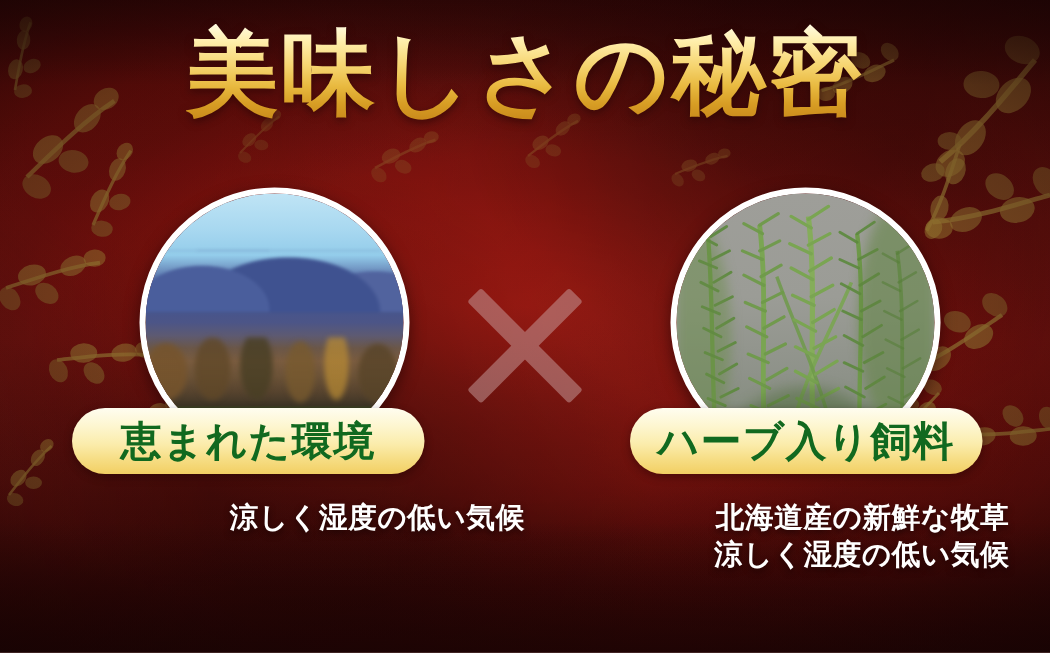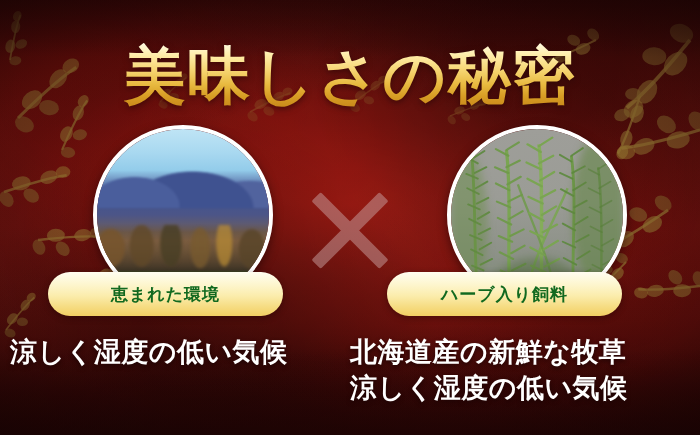--- a/index.html
+++ b/index.html
@@ -91,21 +91,20 @@
        #ffeeab 18%,
        #f6d572 42%,
        #e8b93f 64%,
        #d79d24 82%,
        #c8881a 100%);
     -webkit-background-clip: text;
     background-clip: text;
     color: transparent;
     -webkit-text-fill-color: transparent;
     filter: drop-shadow(0 2px 3px rgba(40,4,4,0.65));
-    margin-top: 27px;
   }
 
   
   .circle {
     position: absolute;
     top: 125px;
     width: 180px;
     height: 180px;
     border-radius: 50%;
     overflow: hidden;
@@ -217,46 +216,47 @@
     justify-content: center;
     background: linear-gradient(180deg,
         #fffdf0 0%,
         #fdf6cf 28%,
         #fbecab 55%,
         #f6dd84 78%,
         #f2cf63 100%);
     box-shadow: 0 2px 6px rgba(32,4,4,0.45);
   }
   .badge-left  { left: 48px; }
-  .badge-right { left: 387px; justify-content: center; }
+  .badge-right { left: 420px; justify-content: center; }
   .badge-text {
-    font-size: 17px;
+    font-size: 27px;
     font-weight: 700;
     letter-spacing: 1px;
     color: #11691f;
     line-height: 1;
     white-space: nowrap;
   }
 
   
   .caption {
     position: absolute;
     top: 334px;
     width: 340px;
-    text-align: left;
+    text-align: right;
     z-index: 6;
     color: #ffffff;
-    font-size: 27px;
+    font-size: 19px;
     line-height: 1.32;
     font-weight: 700;
     letter-spacing: 0.5px;
     text-shadow: 0 2px 4px rgba(26,3,3,0.85);
+    font-family: Liberation Mono, monospace;
   }
   .caption-left  { left: 10px; }
-  .caption-right { left: 350px; }
+  .caption-right { left: 333px; }
   .caption .line { display: block; white-space: nowrap; }
 </style>
 </head>
 <body>
 
 <div class="poster">
 
   <div class="bg-base"></div>
   <div class="bg-mottle"></div>
 

